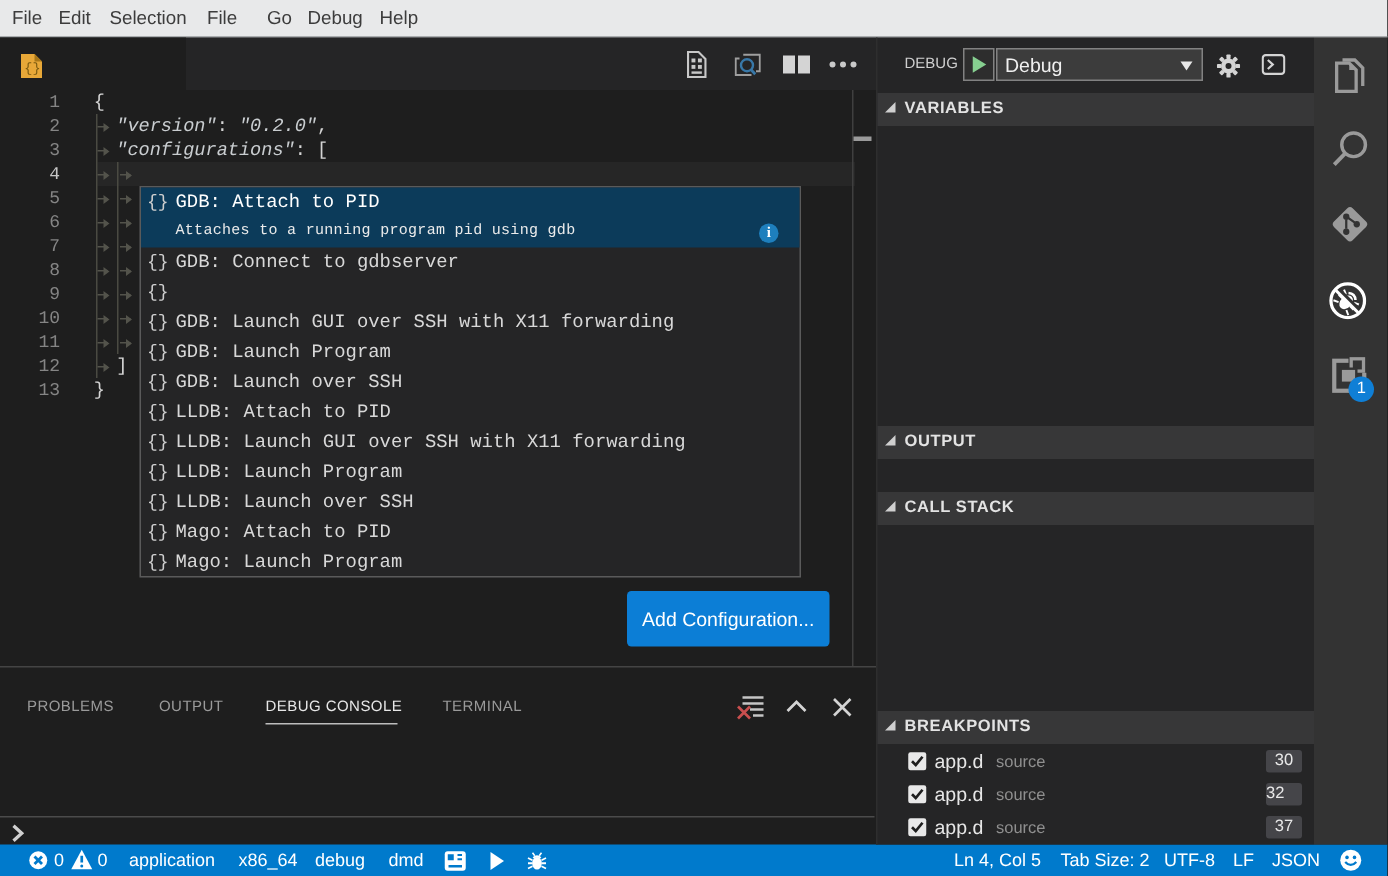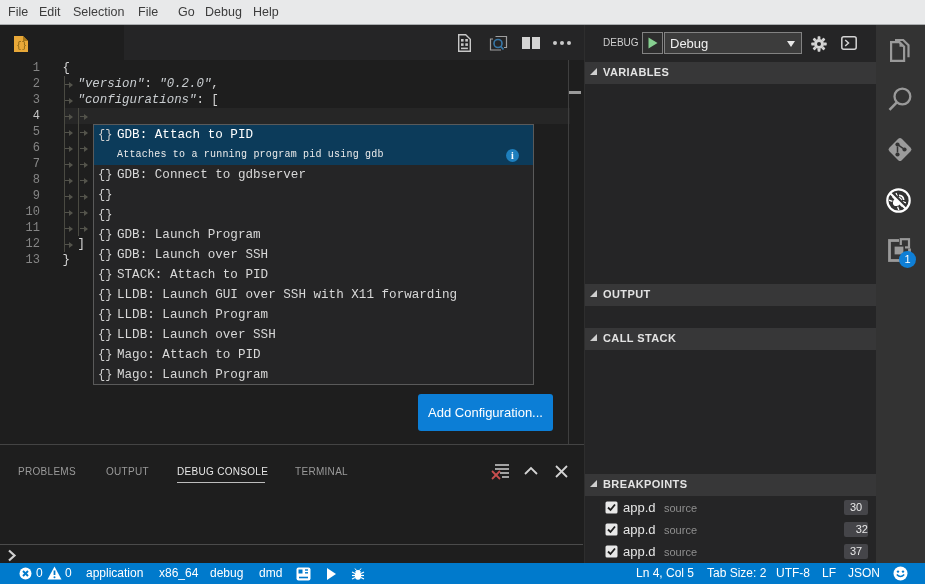--- a/index.html
+++ b/index.html
@@ -158,24 +158,24 @@
     <div class="abs" style="left:569px;top:31px;width:12px;height:3px;background:#9a9a9a"></div>
   </div>
 
   <div id="suggest" class="abs">
     <div id="ssel"></div>
     <div class="srow" style="top:0;color:#ffffff"><span class="sico">{}</span><span class="stxt">GDB: Attach to PID</span></div>
     <div class="srow" style="top:20px;font-size:10px;letter-spacing:0.2px;color:#ebebeb"><span class="stxt">Attaches to a running program pid using gdb</span></div>
     <div class="abs" style="left:412px;top:24px;width:13px;height:13px;border-radius:50%;background:#1e7fbd;color:#ffffff;font-size:10px;font-weight:bold;text-align:center;line-height:13px;font-family:'Liberation Serif',serif">i</div>
     <div class="srow" style="top:40px"><span class="sico">{}</span><span class="stxt">GDB: Connect to gdbserver</span></div>
     <div class="srow" style="top:60px"><span class="sico">{}</span></div>
-    <div class="srow" style="top:80px"><span class="sico">{}</span></div>
+    <div class="srow" style="top:80px"><span class="sico">{}</span><span class="stxt">GDB: Launch GUI over SSH with X11 forwarding</span></div>
     <div class="srow" style="top:100px"><span class="sico">{}</span><span class="stxt">GDB: Launch Program</span></div>
     <div class="srow" style="top:120px"><span class="sico">{}</span><span class="stxt">GDB: Launch over SSH</span></div>
-    <div class="srow" style="top:140px"><span class="sico">{}</span><span class="stxt">STACK: Attach to PID</span></div>
+    <div class="srow" style="top:140px"><span class="sico">{}</span><span class="stxt">LLDB: Attach to PID</span></div>
     <div class="srow" style="top:160px"><span class="sico">{}</span><span class="stxt">LLDB: Launch GUI over SSH with X11 forwarding</span></div>
     <div class="srow" style="top:180px"><span class="sico">{}</span><span class="stxt">LLDB: Launch Program</span></div>
     <div class="srow" style="top:200px"><span class="sico">{}</span><span class="stxt">LLDB: Launch over SSH</span></div>
     <div class="srow" style="top:220px"><span class="sico">{}</span><span class="stxt">Mago: Attach to PID</span></div>
     <div class="srow" style="top:240px"><span class="sico">{}</span><span class="stxt">Mago: Launch Program</span></div>
   </div>
 
   <div id="addcfg" class="abs">Add Configuration...</div>
 
   <div id="panel" class="abs">
@@ -314,21 +314,21 @@
       <span class="abs" style="left:79px;top:5px;font-size:11px;color:#8f8f8f">source</span>
       <div class="abs" style="left:259px;top:3px;width:24px;height:15px;background:#454549;border-radius:2px;text-align:center;font-size:11px;line-height:15px;color:#e8e8e8">30</div>
     </div>
     <div class="abs" style="left:0;top:494px;width:292px;height:22px">
       <svg class="abs" style="left:20px;top:4px" width="13" height="13" viewBox="0 0 13 13">
         <rect x="0.5" y="0.5" width="12" height="12" rx="1.5" fill="#e8e8e8"></rect>
         <path d="M3 6.5 L5.5 9 L10 3.5" fill="none" stroke="#1e1e1e" stroke-width="1.8"></path>
       </svg>
       <span class="abs" style="left:38px;top:3px;font-size:13px;color:#e6e6e6">app.d</span>
       <span class="abs" style="left:79px;top:5px;font-size:11px;color:#8f8f8f">source</span>
-      <div class="abs" style="left:259px;top:3px;width:24px;height:15px;background:#454549;border-radius:2px;text-align:right;font-size:11px;line-height:15px;color:#e8e8e8">32</div>
+      <div class="abs" style="left:259px;top:3px;width:24px;height:15px;background:#454549;border-radius:2px;text-align:left;font-size:11px;line-height:15px;color:#e8e8e8">32</div>
     </div>
     <div class="abs" style="left:0;top:516px;width:292px;height:22px">
       <svg class="abs" style="left:20px;top:4px" width="13" height="13" viewBox="0 0 13 13">
         <rect x="0.5" y="0.5" width="12" height="12" rx="1.5" fill="#e8e8e8"></rect>
         <path d="M3 6.5 L5.5 9 L10 3.5" fill="none" stroke="#1e1e1e" stroke-width="1.8"></path>
       </svg>
       <span class="abs" style="left:38px;top:3px;font-size:13px;color:#e6e6e6">app.d</span>
       <span class="abs" style="left:79px;top:5px;font-size:11px;color:#8f8f8f">source</span>
       <div class="abs" style="left:259px;top:3px;width:24px;height:15px;background:#454549;border-radius:2px;text-align:center;font-size:11px;line-height:15px;color:#e8e8e8">37</div>
     </div>

